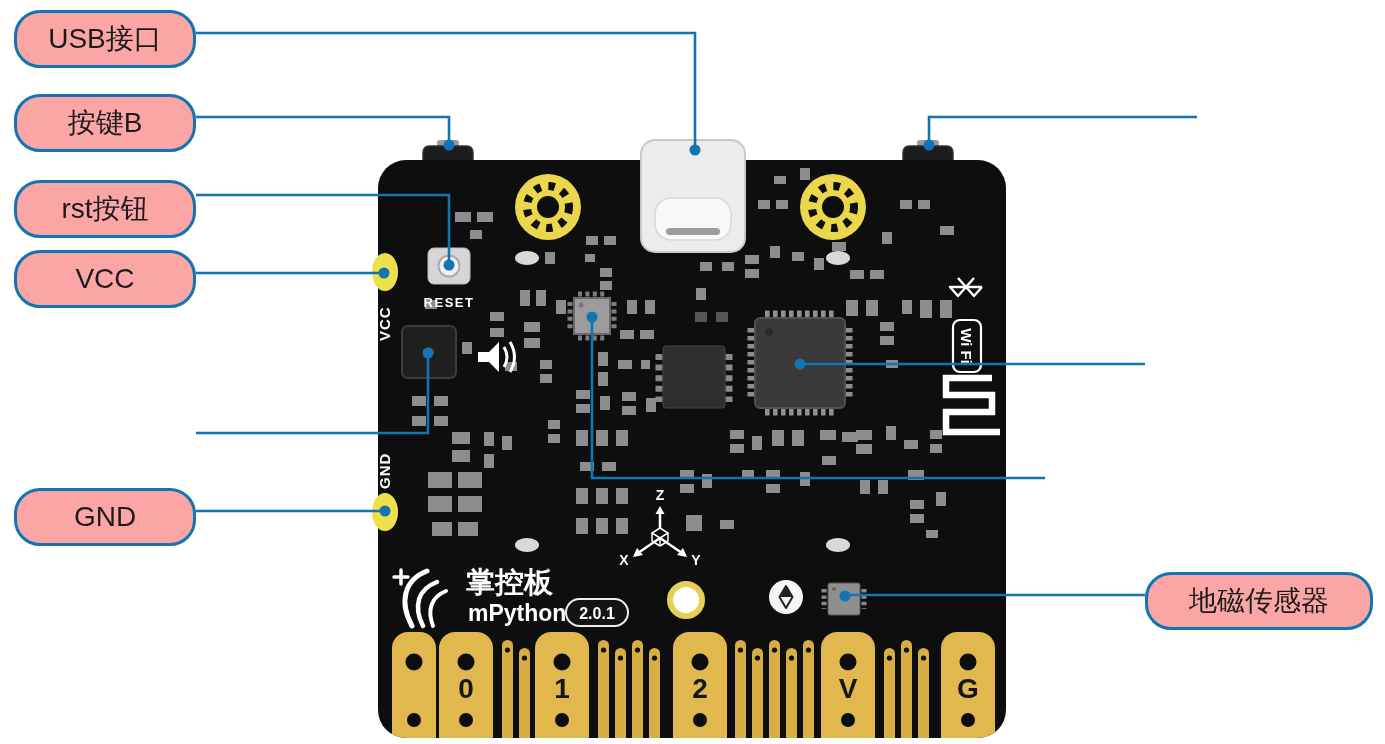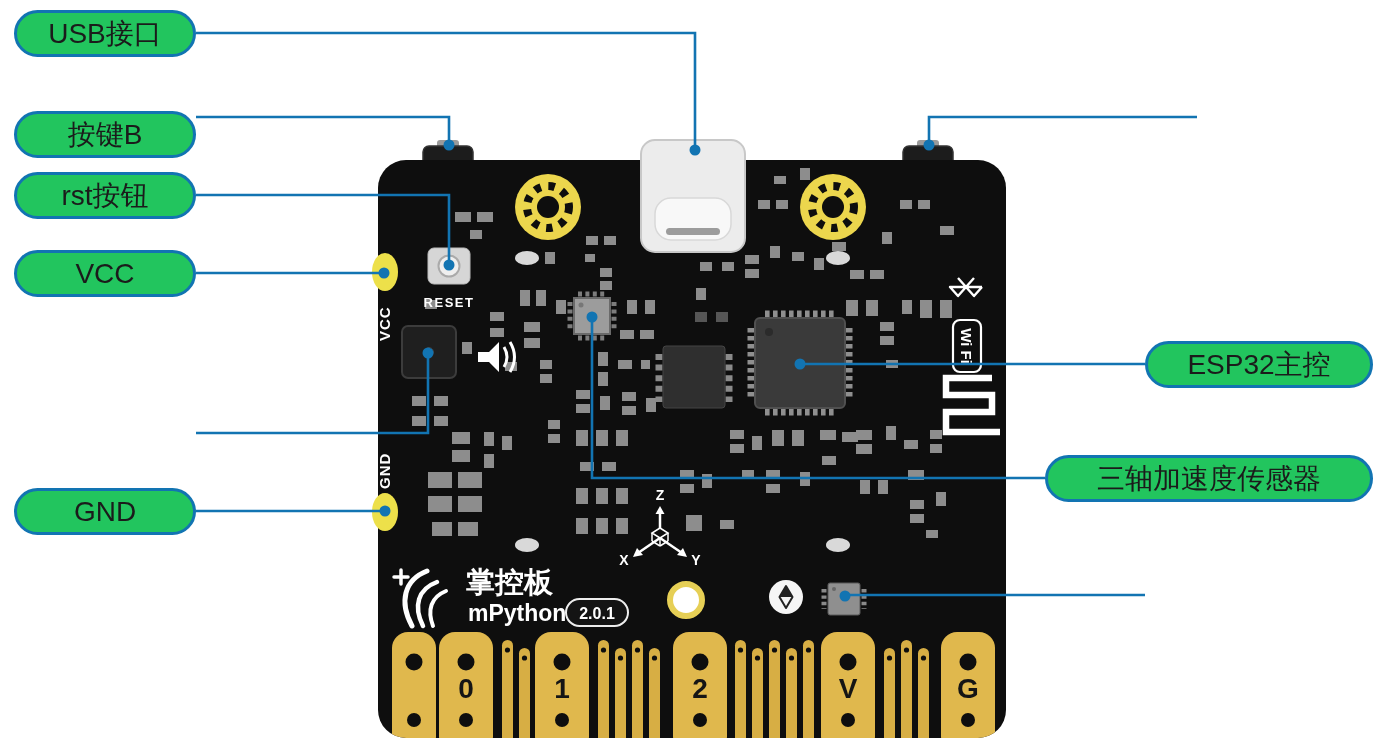--- a/index.html
+++ b/index.html
@@ -1,19 +1,19 @@
 <!DOCTYPE html>
 <html><head>
 <meta charset="utf-8">
 <style>
   html,body{margin:0;padding:0;background:#fff;}
   .canvas{position:relative;width:1385px;height:744px;background:#ffffff;overflow:hidden;
           font-family:"Liberation Sans","DejaVu Sans",sans-serif;}
   .canvas svg{position:absolute;left:0;top:0;font-family:"Liberation Sans","DejaVu Sans",sans-serif;}
-  .pill{position:absolute;height:47px;border:3px solid #1274b2;border-radius:26px;background:#22c55e;
+  .pill{position:absolute;height:58px;border:3px solid #1274b2;border-radius:26px;background:#fca5a5;
         display:flex;align-items:center;justify-content:center;font-size:28px;color:#1b1b1b;
         box-sizing:border-box;white-space:nowrap;z-index:5;}
 </style>
 </head>
 <body>
 
 <div class="canvas">
 
   <svg id="board-svg" width="1385" height="744" viewBox="0 0 1385 744">
     <defs>
@@ -368,20 +368,19 @@
       <circle cx="428" cy="353" r="5.5"></circle>
       <circle cx="385" cy="511" r="5.5"></circle>
       <circle cx="929" cy="145" r="5.5"></circle>
       <circle cx="800" cy="364" r="5.5"></circle>
       <circle cx="592" cy="317" r="5.5"></circle>
       <circle cx="845" cy="596" r="5.5"></circle>
     </g>
   </svg>
 
   <div class="pill" style="left:14px;top:10px;width:182px">USB接口</div>
-  <div class="pill" style="left:14px;top:111px;width:182px">按键B</div>
-  <div class="pill" style="left:14px;top:172px;width:182px">rst按钮</div>
+  <div class="pill" style="left:14px;top:94px;width:182px">按键B</div>
+  <div class="pill" style="left:14px;top:180px;width:182px">rst按钮</div>
   <div class="pill" style="left:14px;top:250px;width:182px">VCC</div>
   <div class="pill" style="left:14px;top:488px;width:182px">GND</div>
 
-  <div class="pill" style="left:1145px;top:341px;width:228px">ESP32主控</div>
-  <div class="pill" style="left:1045px;top:455px;width:328px">三轴加速度传感器</div>
+  <div class="pill" style="left:1145px;top:572px;width:228px">地磁传感器</div>
 </div>
 
 </body></html>

